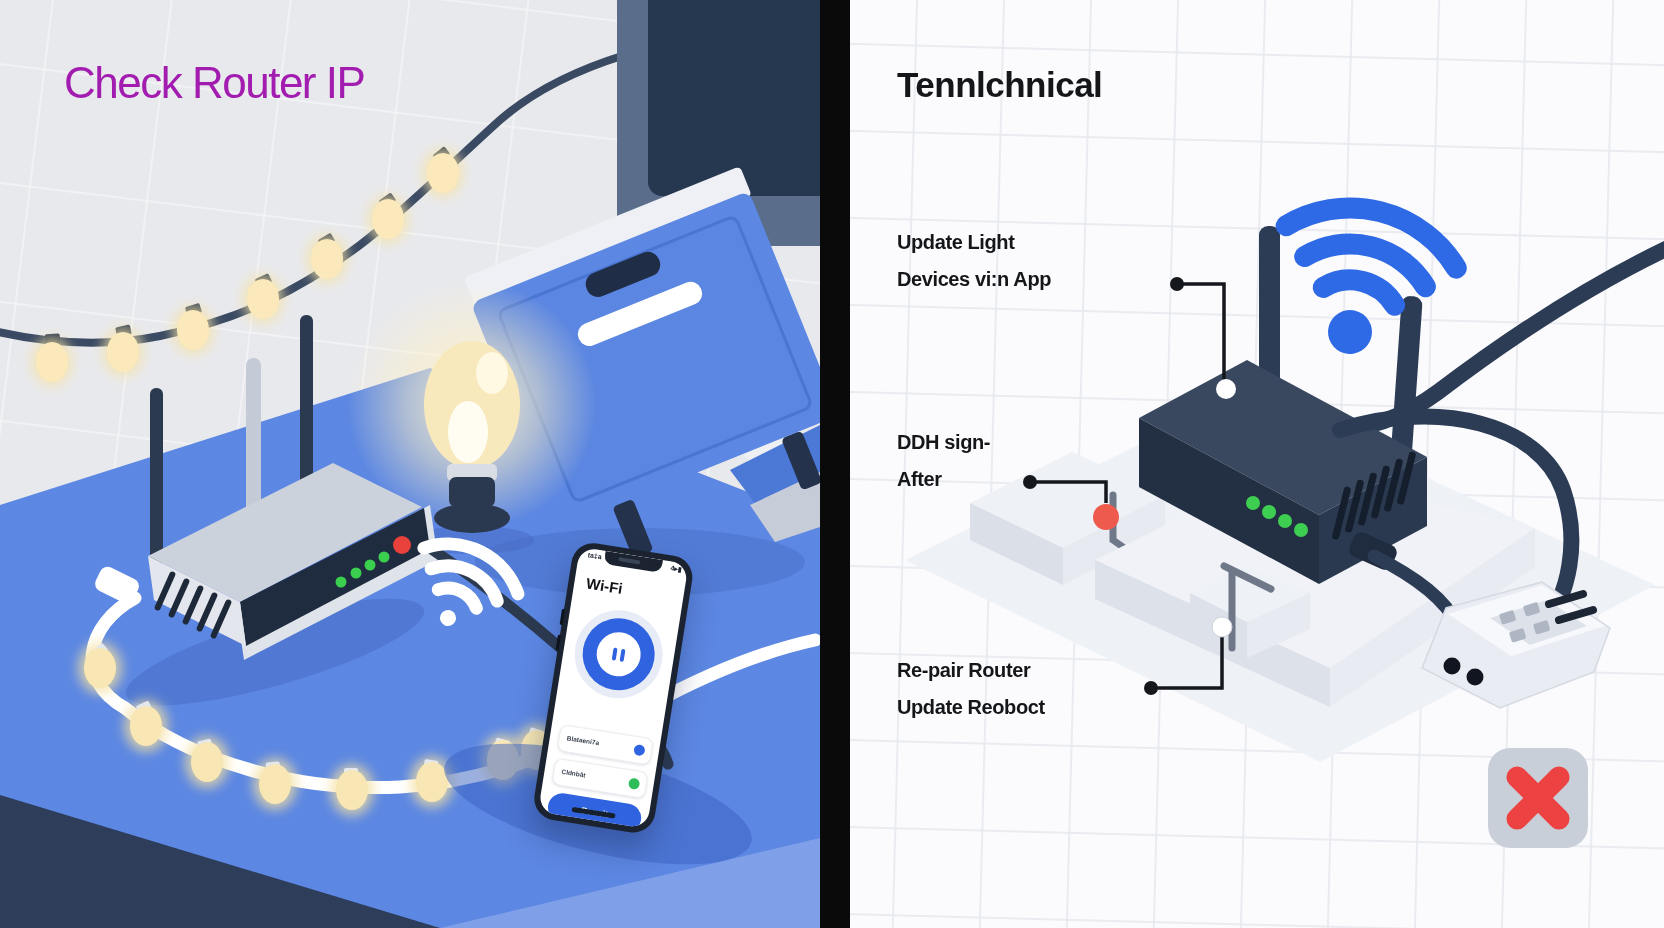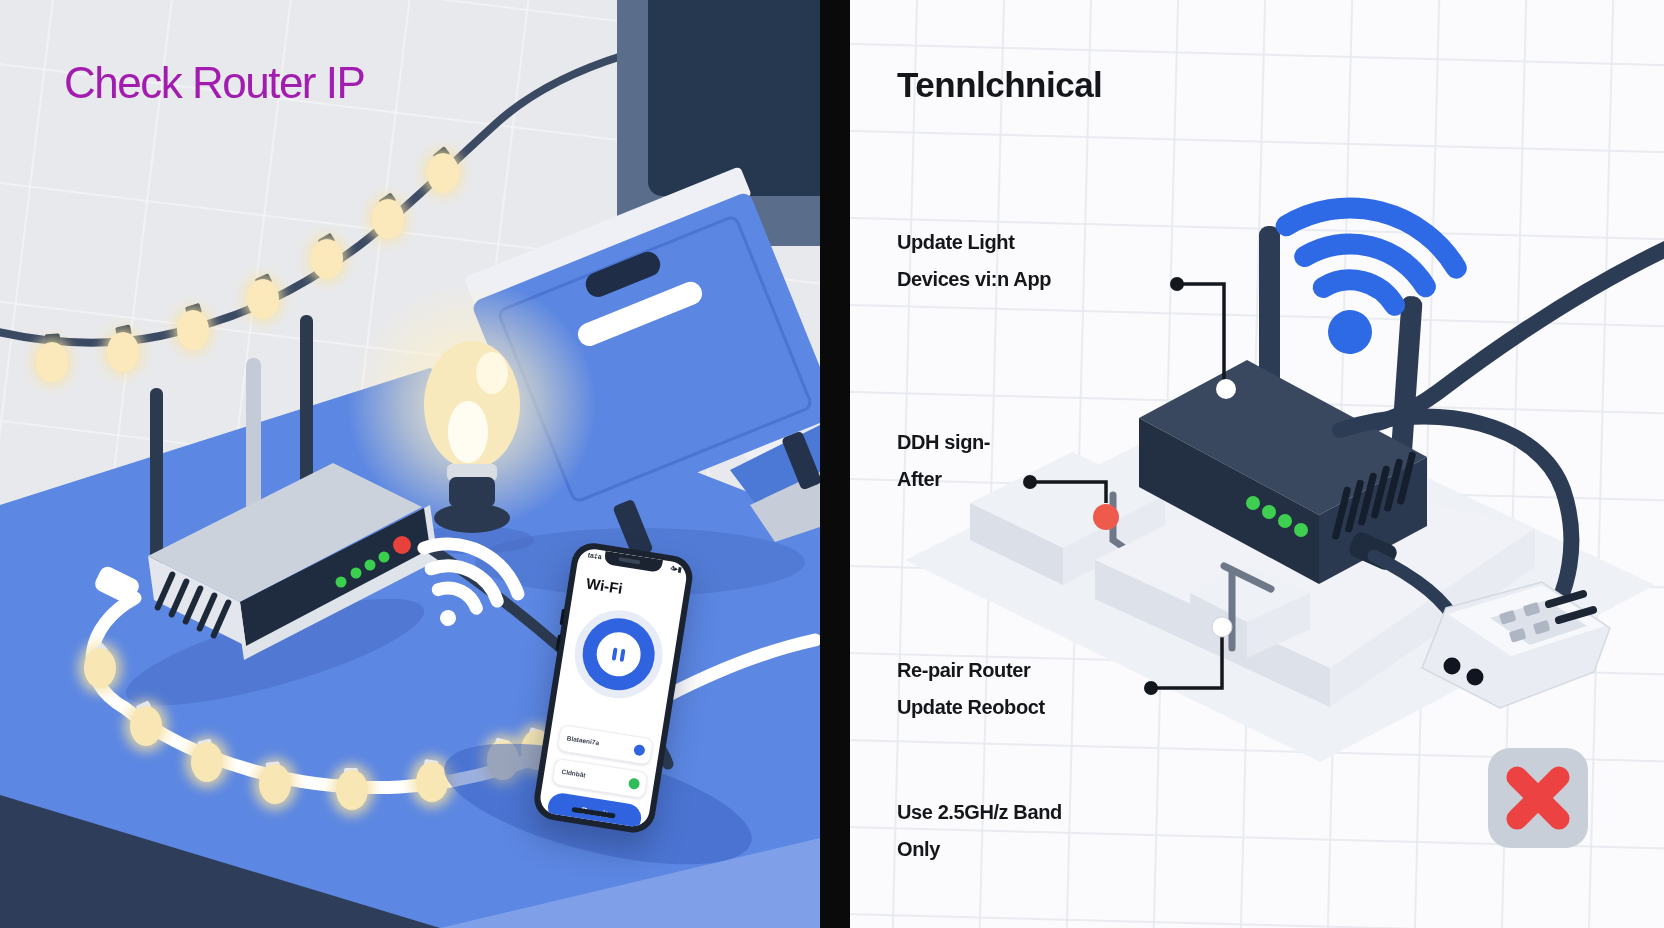--- a/index.html
+++ b/index.html
@@ -363,18 +363,14 @@
       <div>Devices vi:n App</div>
     </div>
     <div class="callout" style="top:424px">
       <div>DDH sign-</div>
       <div>After</div>
     </div>
     <div class="callout" style="top:652px">
       <div>Re-pair Router</div>
       <div>Update Reoboct</div>
     </div>
-    <div class="callout" style="top:794px">
-      <div>Use 2.5GH/z Band</div>
-      <div>Only</div>
-    </div>
   </div>
 </div>
 
 </body></html>

